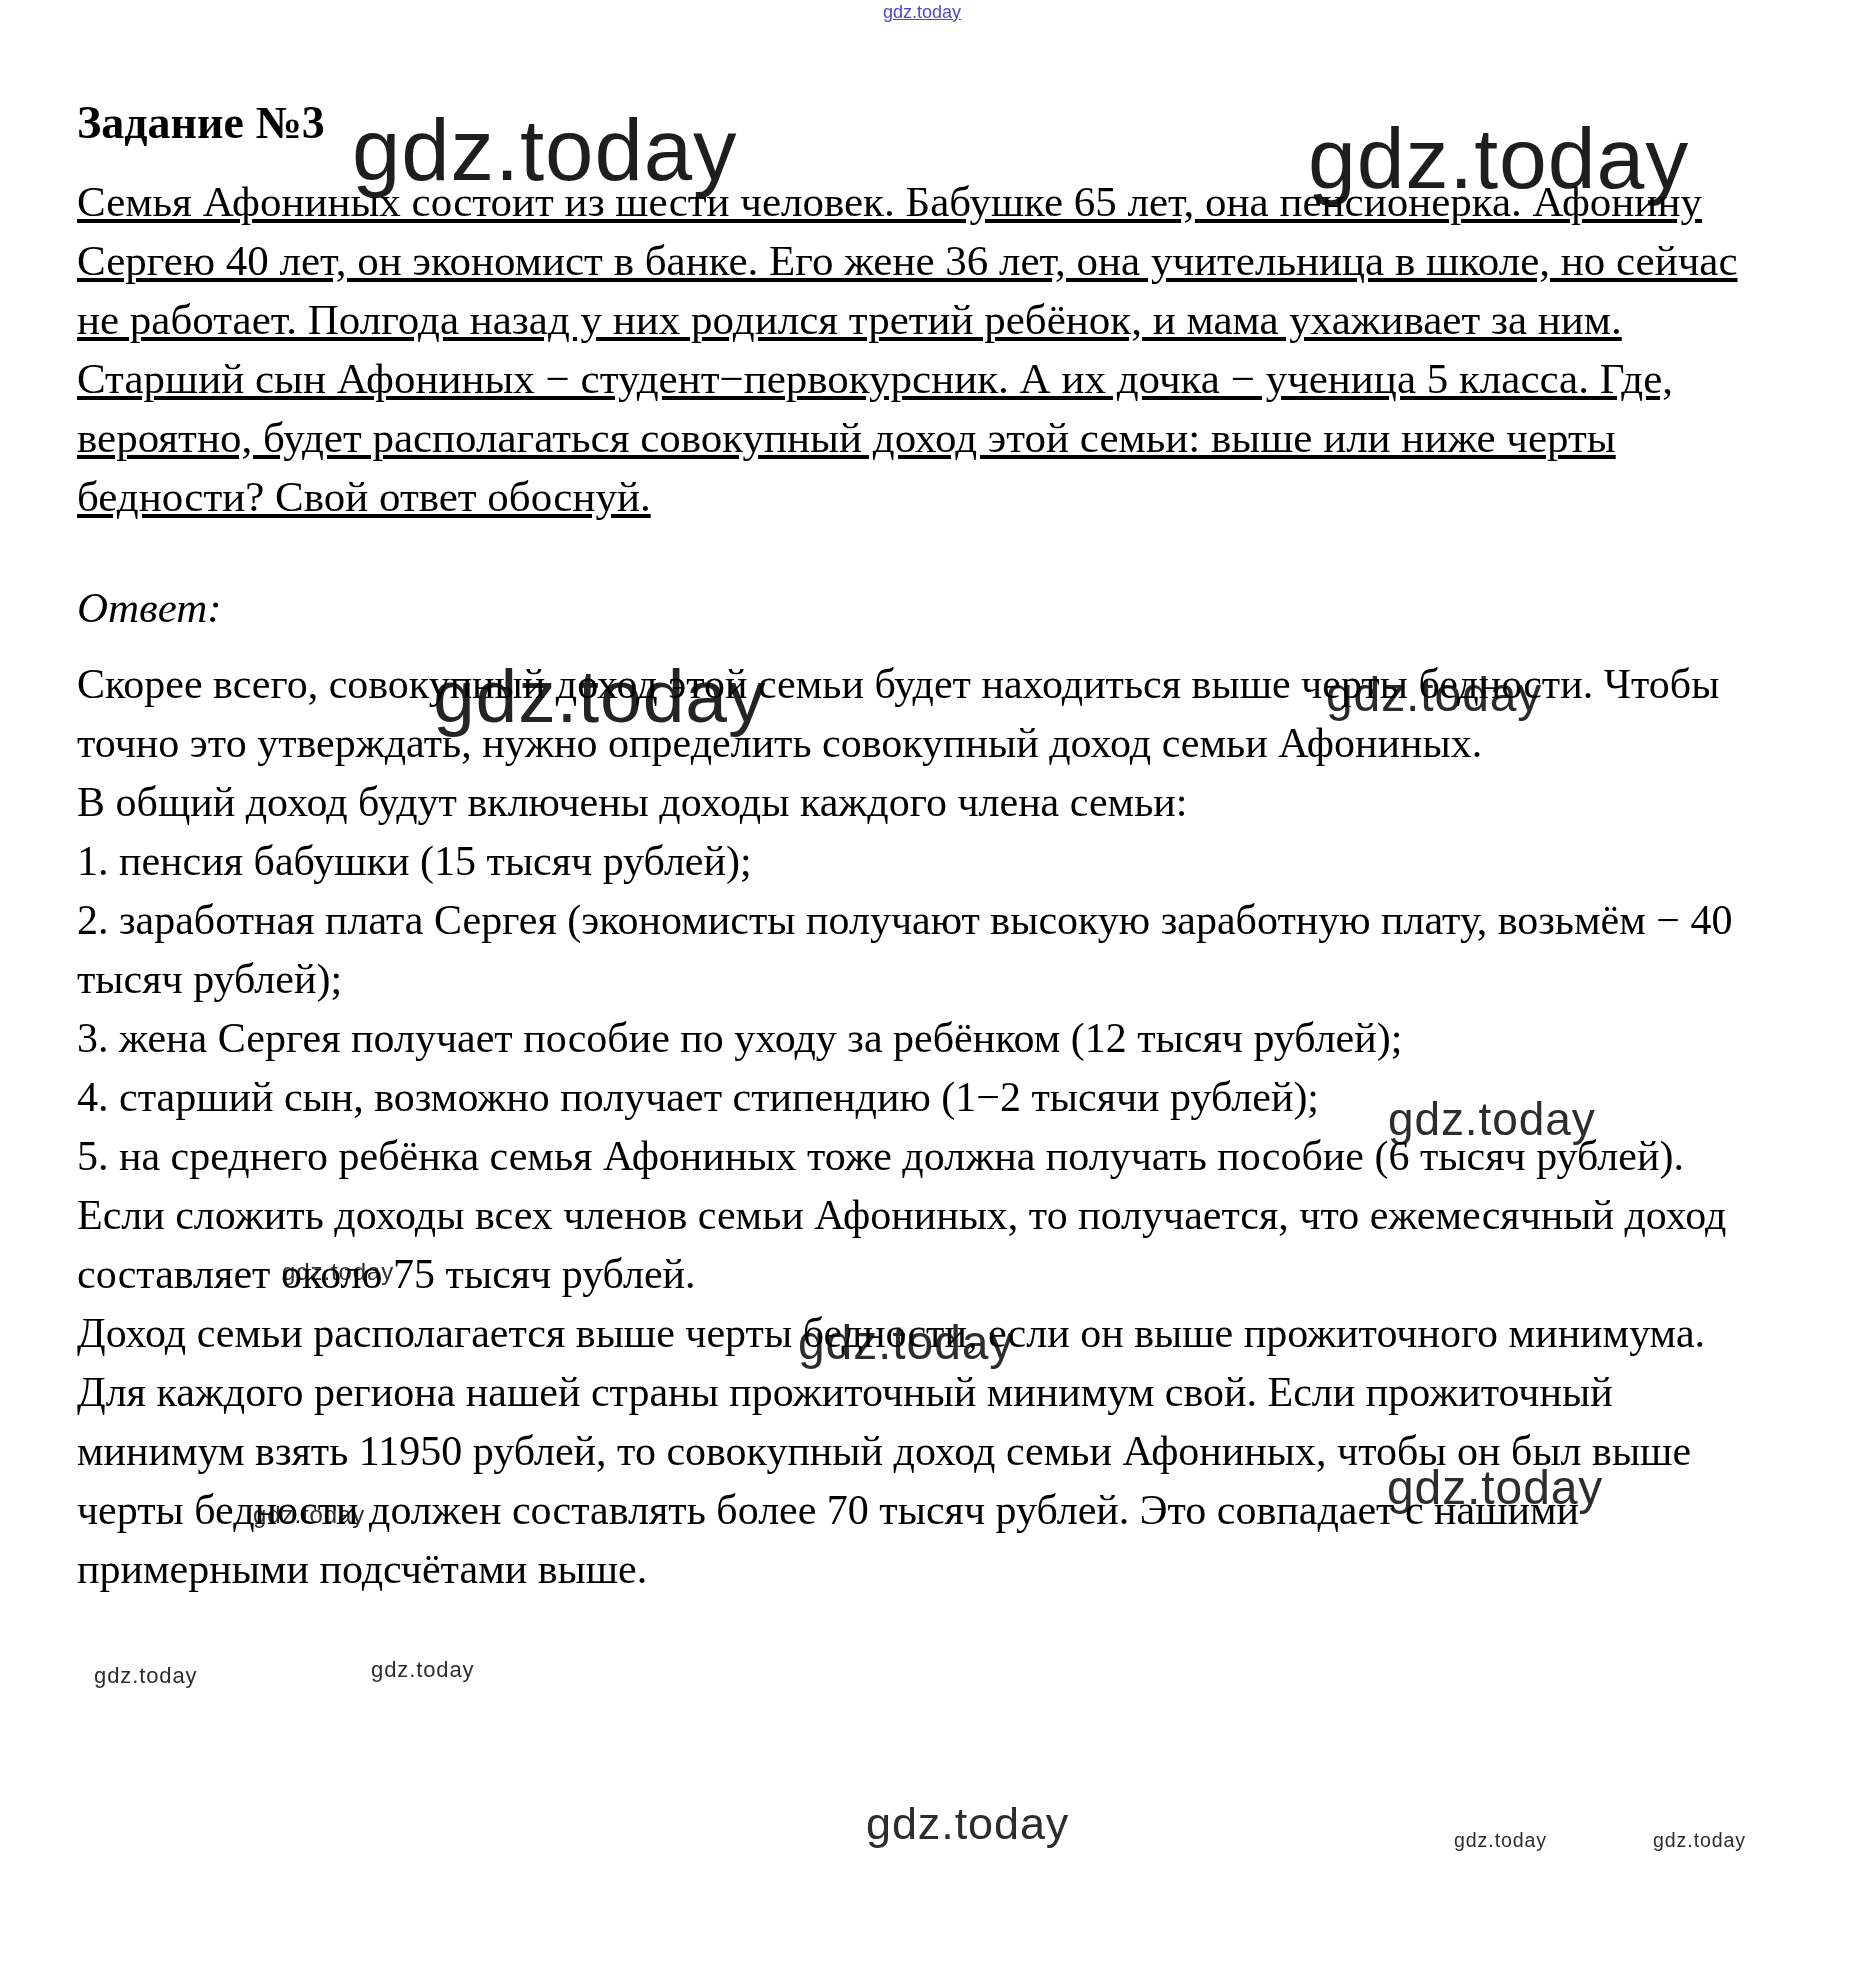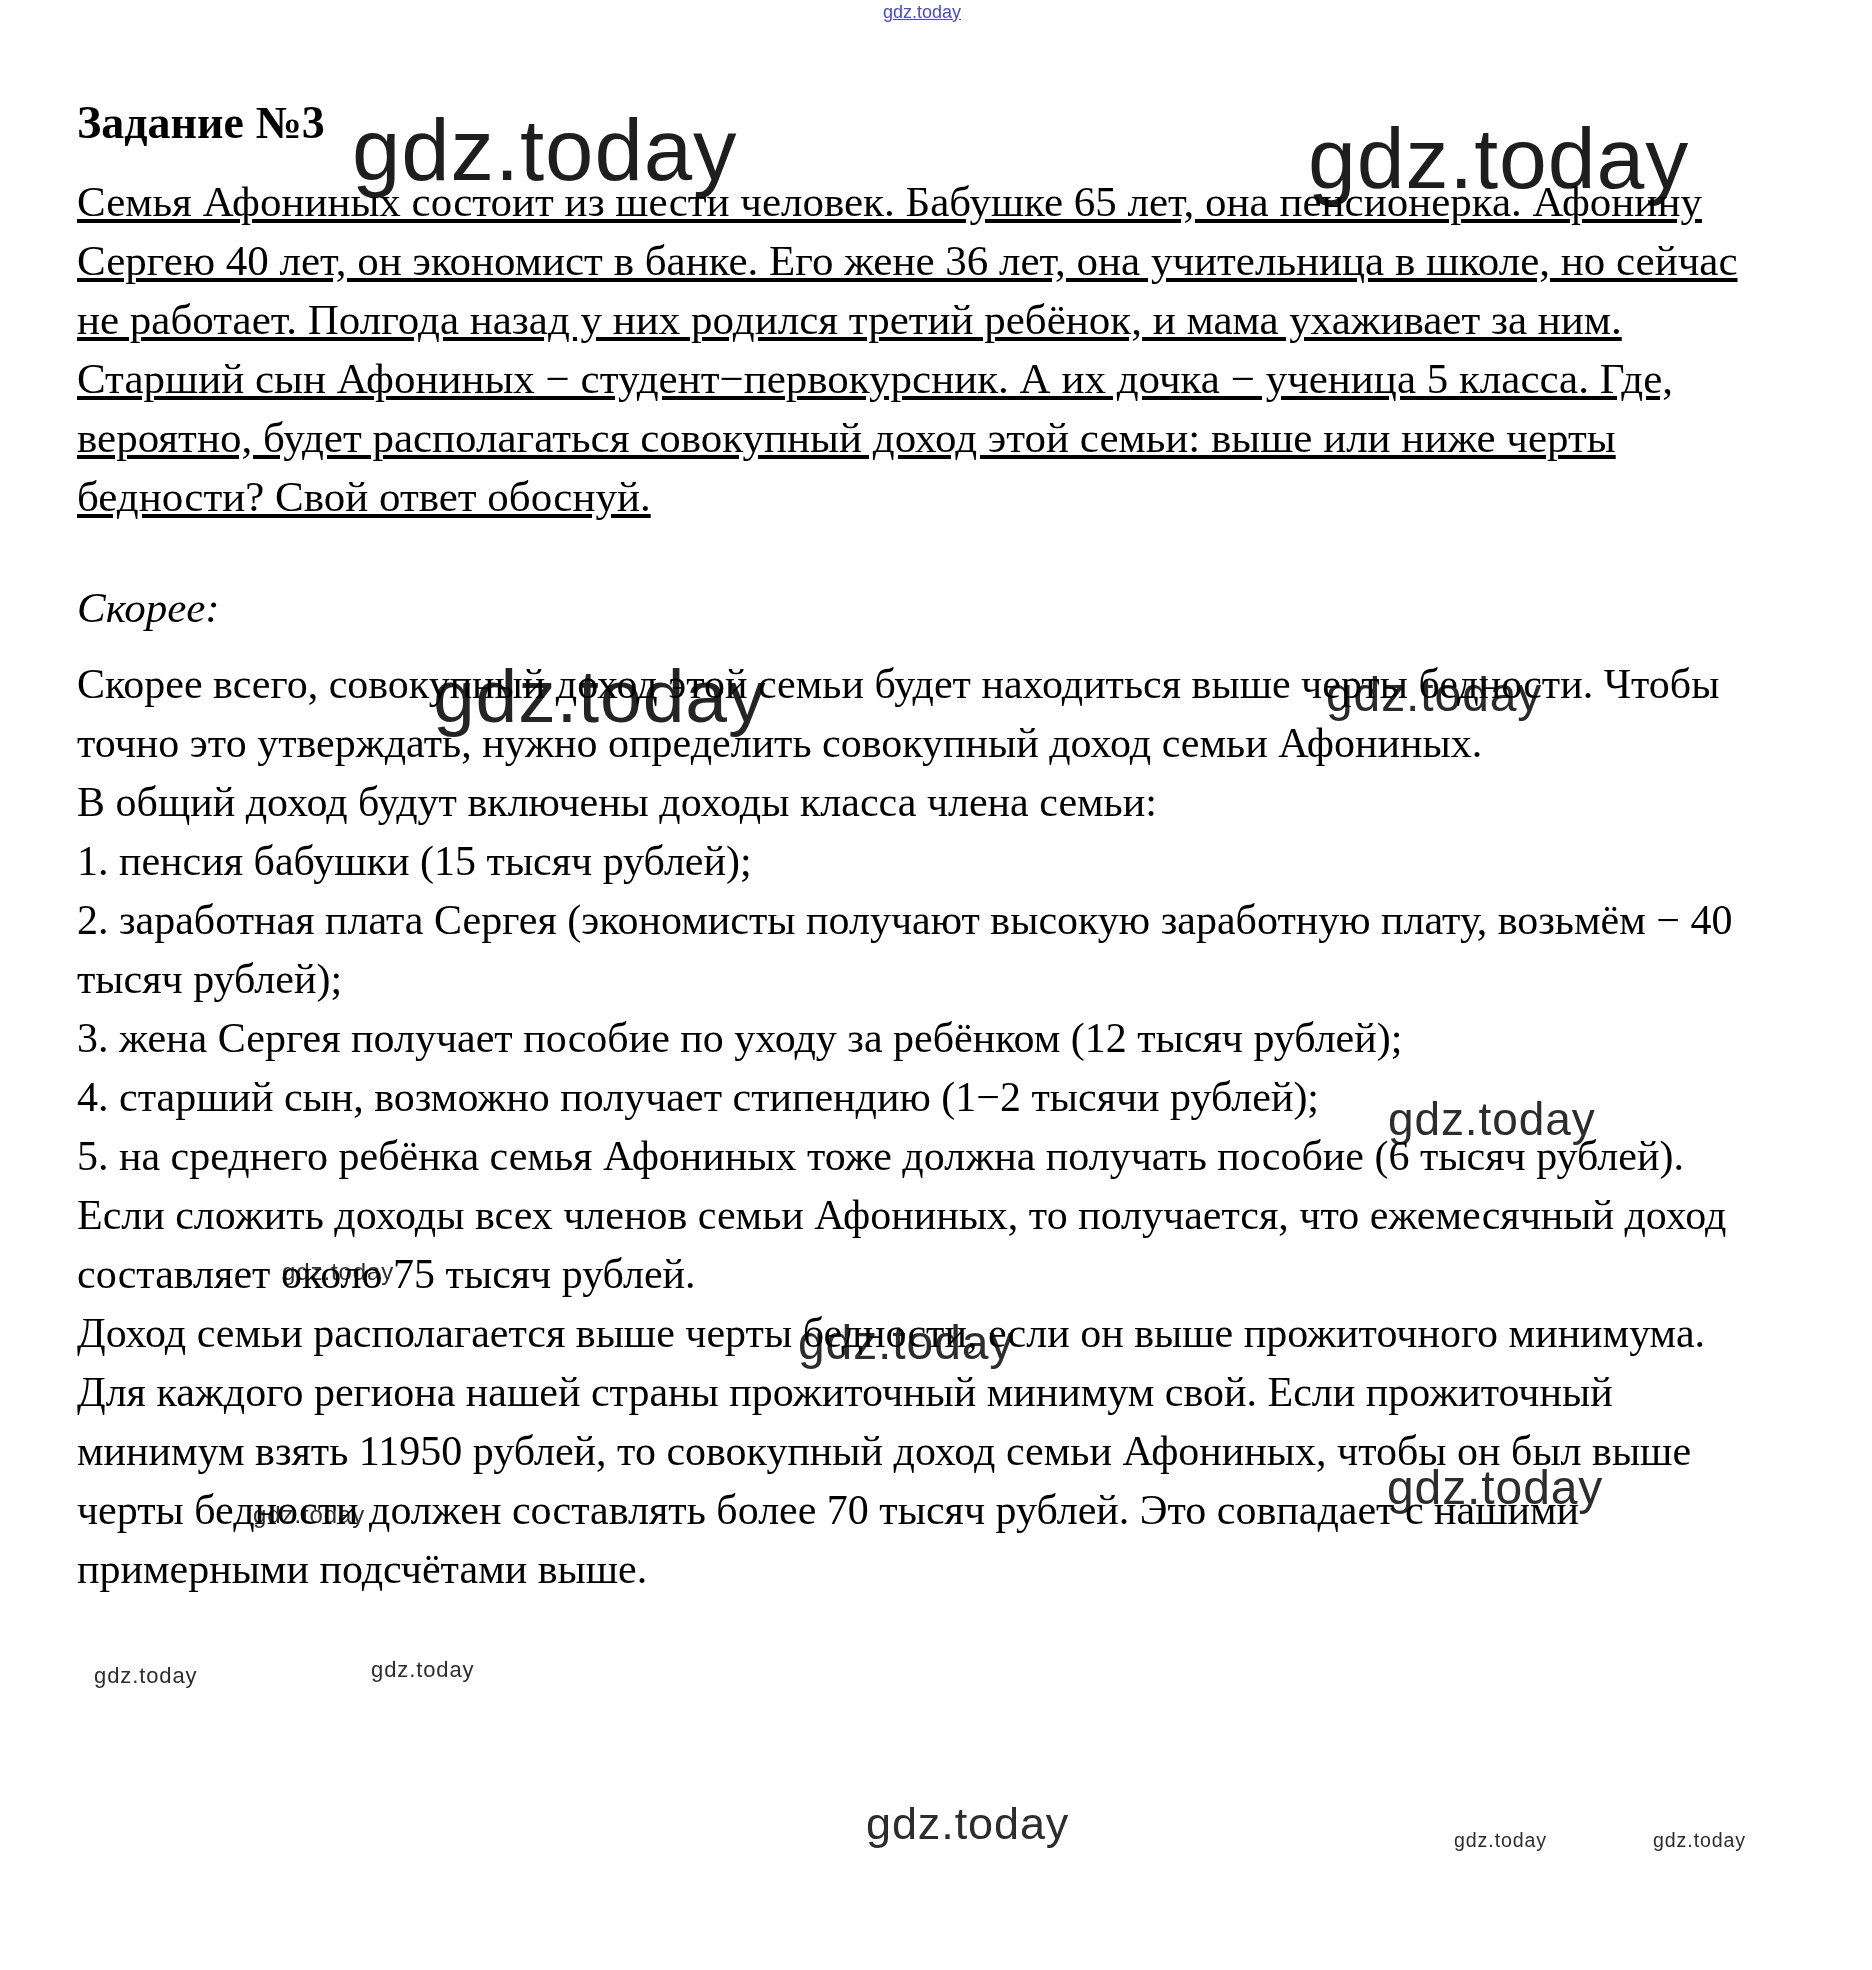--- a/index.html
+++ b/index.html
@@ -103,25 +103,25 @@
   <span class="wm wm12">gdz.today</span>
   <span class="wm wm13">gdz.today</span>
   <span class="wm wm14">gdz.today</span>
 
   <div class="content">
 
     <div class="title">Задание №3</div>
 
     <div class="task">Семья Афониных состоит из шести человек. Бабушке 65 лет, она пенсионерка. Афонину Сергею 40 лет, он экономист в банке. Его жене 36 лет, она учительница в школе, но сейчас не работает. Полгода назад у них родился третий ребёнок, и мама ухаживает за ним. Старший сын Афониных − студент−первокурсник. А их дочка − ученица 5 класса. Где, вероятно, будет располагаться совокупный доход этой семьи: выше или ниже черты бедности? Свой ответ обоснуй.</div>
 
-    <div class="answer-label">Скорее:</div>
+    <div class="answer-label">Ответ:</div>
 
     <div class="answer">
         <div class="answer-line">Скорее всего, совокупный доход этой семьи будет находиться выше черты бедности. Чтобы точно это утверждать, нужно определить совокупный доход семьи Афониных.</div>
-        <div class="answer-line">В общий доход будут включены доходы класса члена семьи:</div>
+        <div class="answer-line">В общий доход будут включены доходы каждого члена семьи:</div>
         <div class="answer-line">1. пенсия бабушки (15 тысяч рублей);</div>
         <div class="answer-line">2. заработная плата Сергея (экономисты получают высокую заработную плату, возьмём − 40 тысяч рублей);</div>
         <div class="answer-line">3. жена Сергея получает пособие по уходу за ребёнком (12 тысяч рублей);</div>
         <div class="answer-line">4. старший сын, возможно получает стипендию (1−2 тысячи рублей);</div>
         <div class="answer-line">5. на среднего ребёнка семья Афониных тоже должна получать пособие (6 тысяч рублей).</div>
         <div class="answer-line">Если сложить доходы всех членов семьи Афониных, то получается, что ежемесячный доход составляет около 75 тысяч рублей.</div>
         <div class="answer-line">Доход семьи располагается выше черты бедности, если он выше прожиточного минимума. Для каждого региона нашей страны прожиточный минимум свой. Если прожиточный минимум взять 11950 рублей, то совокупный доход семьи Афониных, чтобы он был выше черты бедности должен составлять более 70 тысяч рублей. Это совпадает с нашими примерными подсчётами выше.</div>
       </div>
 
   </div>

